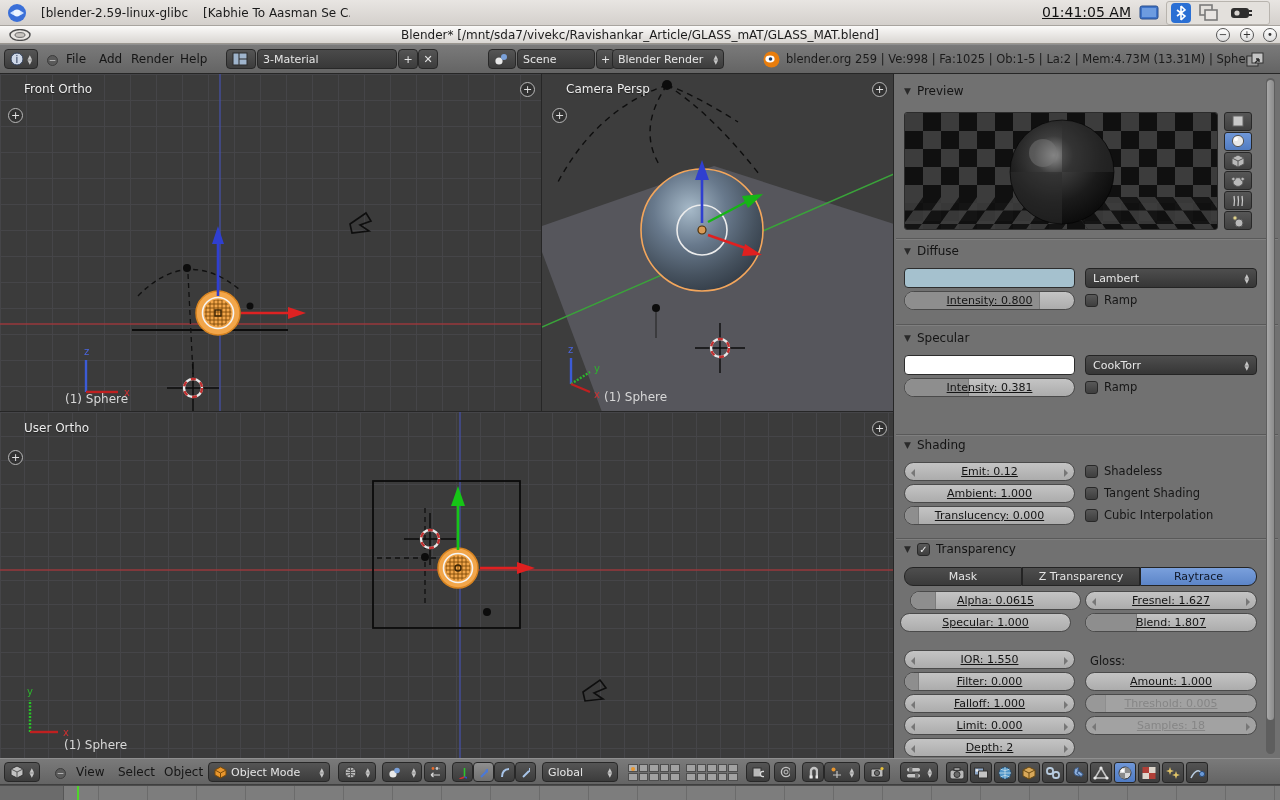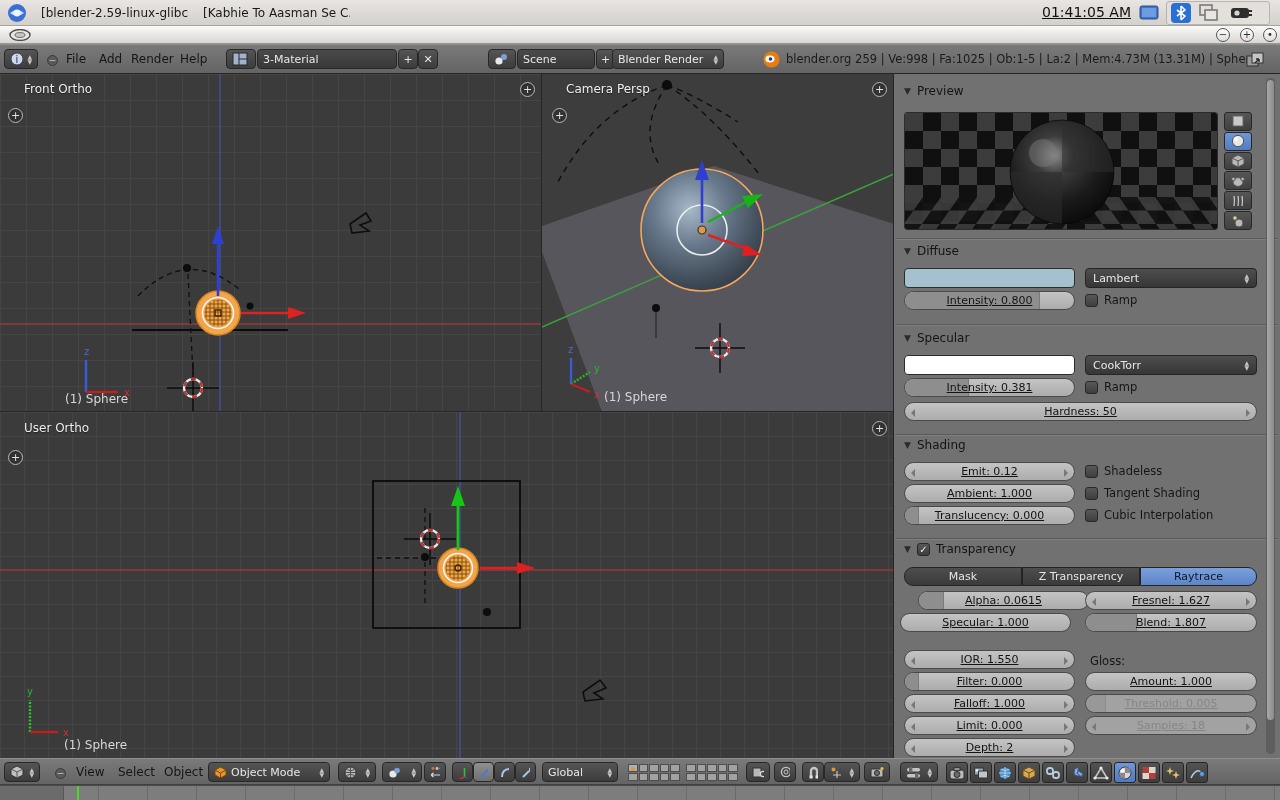--- a/index.html
+++ b/index.html
@@ -113,20 +113,21 @@
         <path d="M19,8 L23,8 M19,12 L23,12" stroke="#2e2e2e" stroke-width="2"></path>
         <circle cx="7" cy="10" r="2.6" fill="#d8d4d0"></circle>
       </svg>
   </div>
 
   <div id="titlebar" class="abs">
     <svg class="abs" style="left:8px;top:3px" width="24" height="12">
         <ellipse cx="12" cy="6" rx="10" ry="5.4" fill="#e9e6e2" stroke="#4c4c4c" stroke-width="1.4"></ellipse>
         <ellipse cx="12" cy="6" rx="5" ry="2.4" fill="#c9c5c0" stroke="#6a6a6a"></ellipse>
       </svg>
+    <div class="abs" style="left:0;right:0;top:2px;text-align:center;font-size:12px">Blender* [/mnt/sda7/vivekc/Ravishankar_Article/GLASS_mAT/GLASS_MAT.blend]</div>
     <div class="wbtn" style="left:1216px">−</div>
     <div class="wbtn" style="left:1240px">+</div>
     <div class="wbtn" style="left:1263px">•</div>
   </div>
 
   <div class="abs bheader" style="left:0;top:44px;width:1280px;height:30px">
     <div class="hbtn" style="left:4px;width:34px">
       <svg width="14" height="14">
           <circle cx="7" cy="7" r="6" fill="#cfd8e8" stroke="#33415c"></circle>
           <text x="7" y="10.5" font-size="10" text-anchor="middle" fill="#1d2c4c" font-family="DejaVu Sans">i</text>
@@ -436,25 +437,20 @@
         <span class="ud">▲<br>▼</span>
       </div>
     <div class="w" style="left:10px;top:304px;width:171px">
         <i class="fill" style="width:38%"></i>
         <span>Intensity: 0.381</span>
       </div>
     <div class="chkrow" style="left:191px;top:306px">
         <span class="chk"></span>
         <span>Ramp</span>
       </div>
-    <div class="w" style="left:10px;top:328px;width:353px">
-        <b class="aL"></b>
-        <b class="aR"></b>
-        <span>Hardness: 50</span>
-      </div>
     <div class="psep" style="top:360px"></div>
 
     <div class="ptitle" style="left:10px;top:364px">
         <span class="tri">▼</span>
         <span>Shading</span>
       </div>
     <div class="w" style="left:10px;top:388px;width:171px">
         <b class="aL"></b>
         <b class="aR"></b>
         <span>Emit: 0.12</span>
@@ -487,21 +483,21 @@
     </div>
     <div class="tgl" style="left:10px;top:493px;width:118px;border-radius:9px 0 0 9px">
         <span>Mask</span>
       </div>
     <div class="tgl" style="left:128px;top:493px;width:118px">
         <span>Z Transparency</span>
       </div>
     <div class="tgl on" style="left:246px;top:493px;width:117px;border-radius:0 9px 9px 0">
         <span>Raytrace</span>
       </div>
-    <div class="w" style="left:24px;top:517px;width:171px">
+    <div class="w" style="left:16px;top:517px;width:171px">
         <i class="fill" style="width:15%"></i>
         <span>Alpha: 0.0615</span>
       </div>
     <div class="w" style="left:191px;top:517px;width:172px">
         <b class="aL"></b>
         <b class="aR"></b>
         <span>Fresnel: 1.627</span>
       </div>
     <div class="w" style="left:6px;top:539px;width:171px">
         <span>Specular: 1.000</span>

